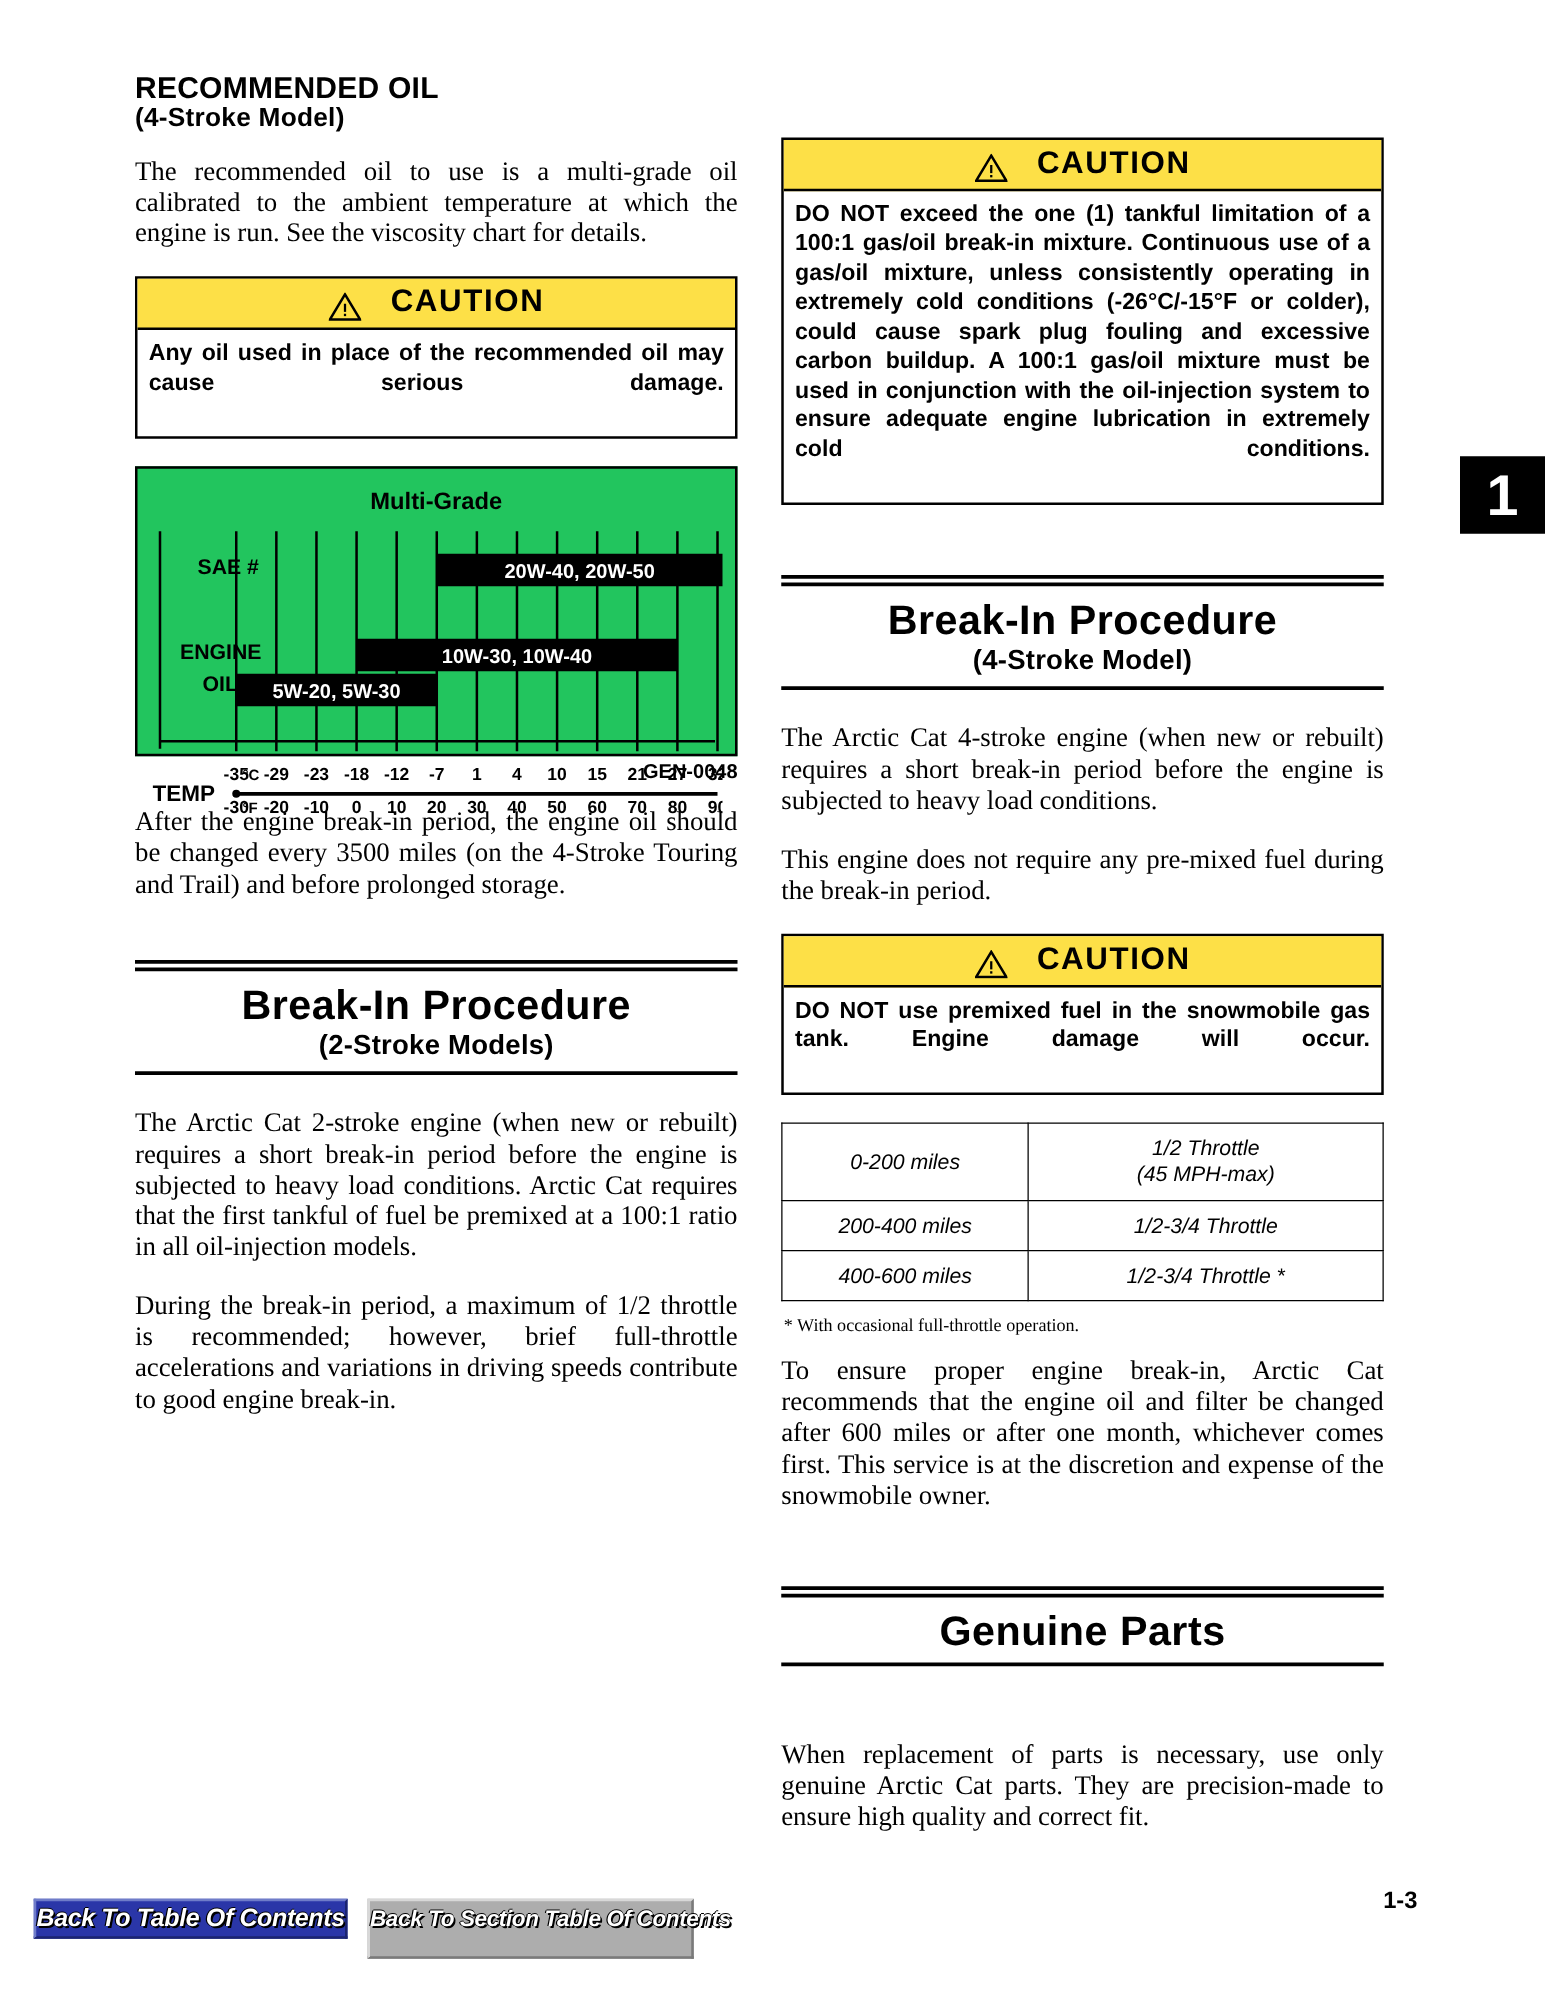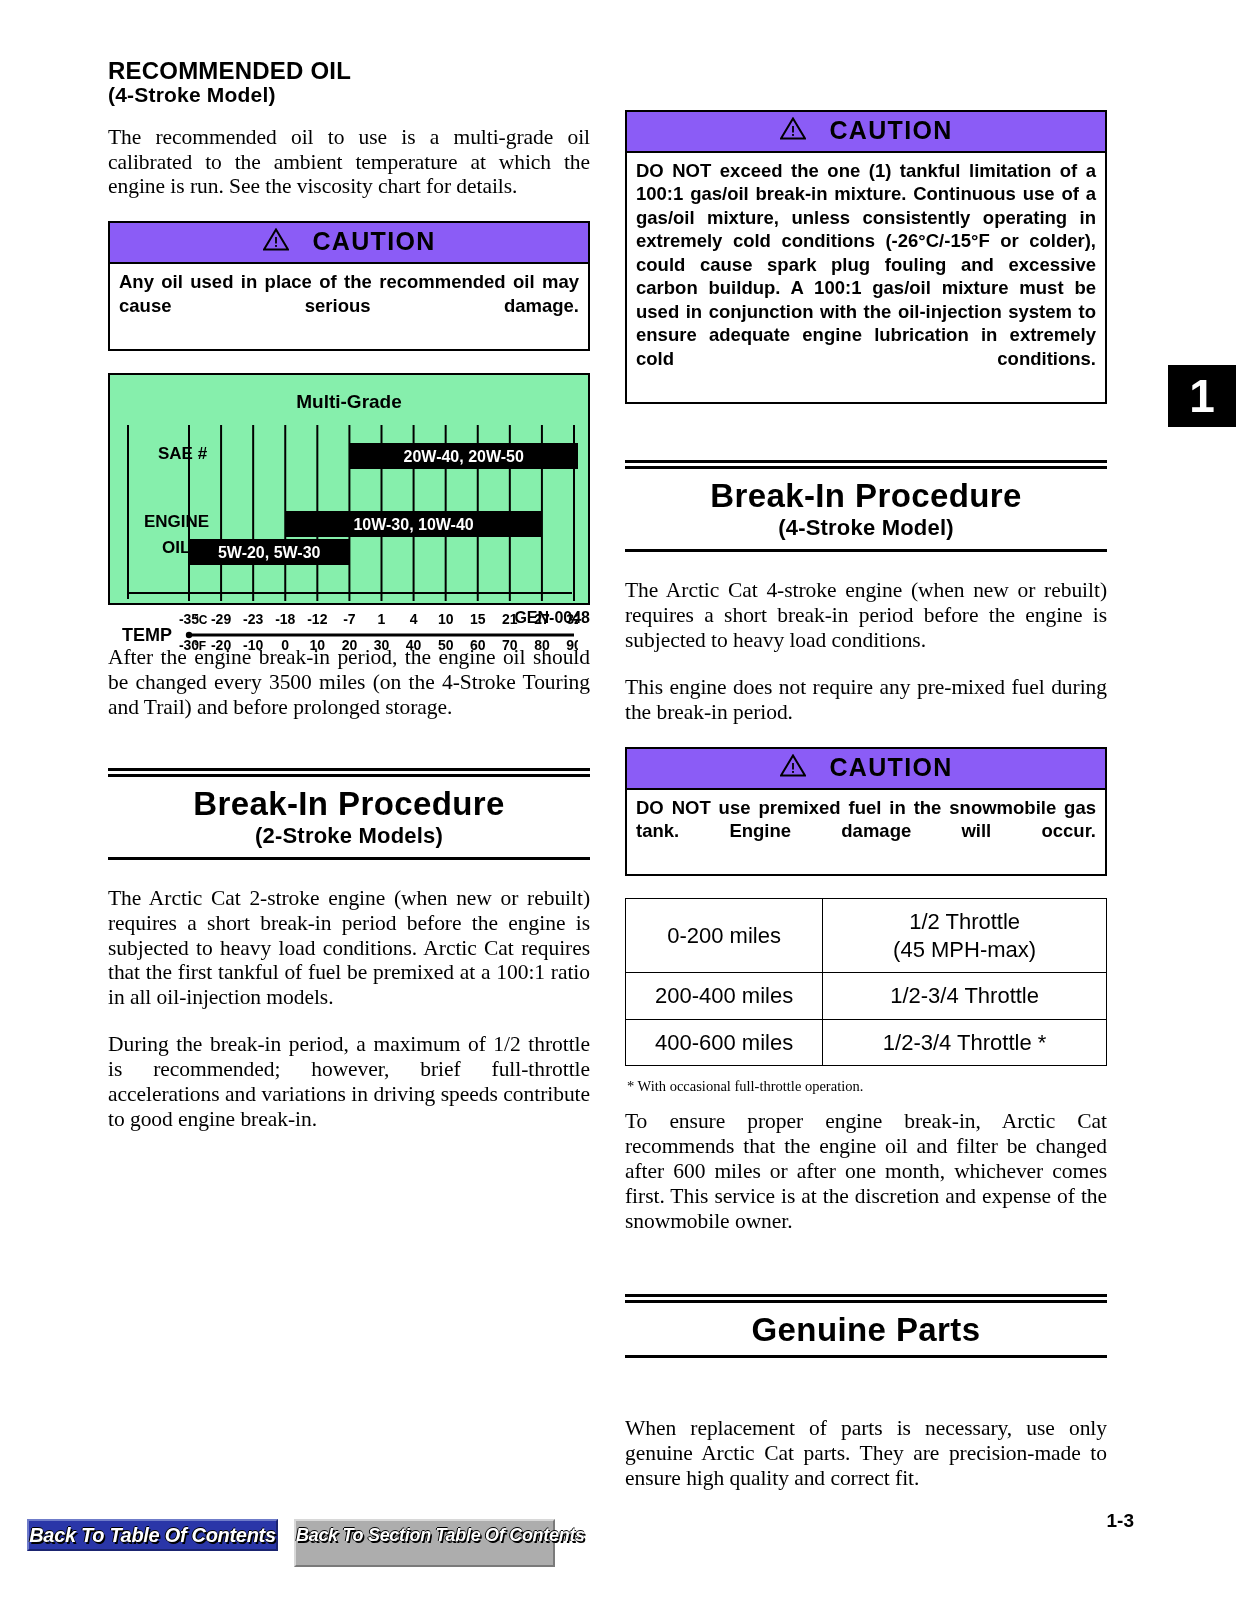--- a/index.html
+++ b/index.html
@@ -63,30 +63,30 @@
     margin: 12px 0 14px 2px;
   }
 
   
   .caution {
     border: 2.5px solid #000;
     background: #ffffff;
     margin: 0 0 22px 0;
   }
   .caution-head {
-    background: #8b5cf6;
+    background: #fde047;
     border-bottom: 2.5px solid #000;
     text-align: center;
     font-family: "Liberation Sans", sans-serif;
     font-weight: bold;
     font-size: 25px;
     letter-spacing: 1.3px;
     padding: 4px 0 6px 0;
     display: flex;
-    align-items: flex-start;
+    align-items: flex-end;
     justify-content: center;
     gap: 24px;
   }
   .warn-tri {
     display: inline-block;
     width: 26px;
     height: 23px;
     position: relative;
     top: 1px;
   }
@@ -134,21 +134,21 @@
     font-size: 22px;
     letter-spacing: 0.2px;
     line-height: 1.2;
     margin-top: 2px;
   }
 
   
   .chart-wrap { margin: 0 0 10px 0; }
   .chart-box {
     border: 2px solid #000;
-    background: #86efac;
+    background: #22c55e;
     padding: 10px 12px 14px 12px;
     position: relative;
     height: 232px;
     box-sizing: border-box;
   }
   .chart-title {
     text-align: center;
     font-family: "Liberation Sans", sans-serif;
     font-weight: bold;
     font-size: 19px;
@@ -165,22 +165,23 @@
     font-weight: bold;
     font-size: 16px;
     margin-top: 4px;
   }
 
   
   table.breakin {
     border-collapse: collapse;
     width: 100%;
     font-family: "Liberation Sans", sans-serif;
-    font-size: 22px;
+    font-size: 17px;
     margin-top: 2px;
+    font-style: italic;
   }
   table.breakin td {
     border: 1.5px solid #000;
     text-align: center;
     padding: 9px 6px;
     line-height: 1.25;
   }
   table.breakin td.col-a { width: 41%; }
 
   

